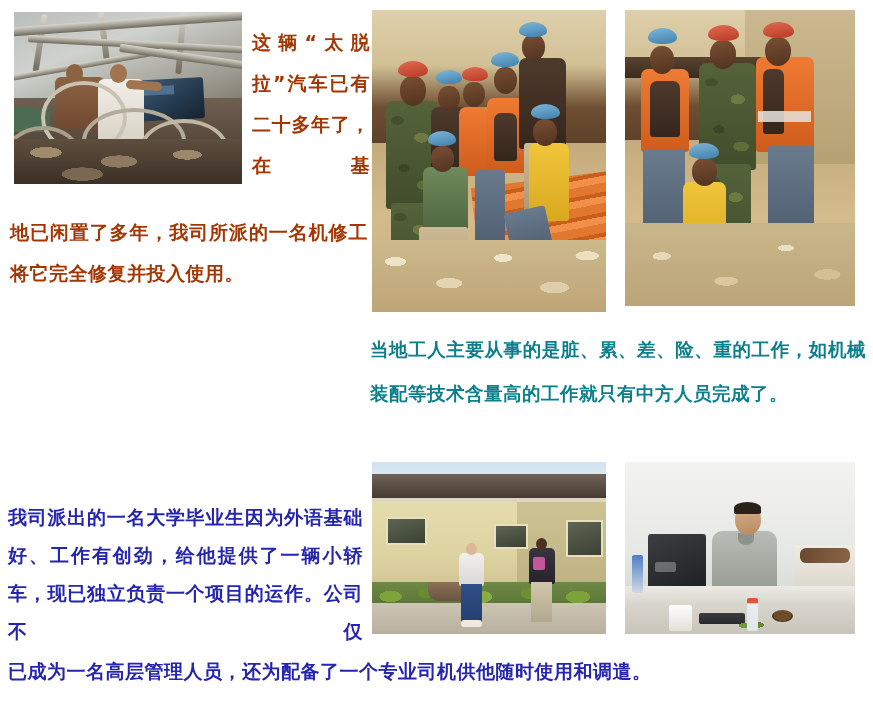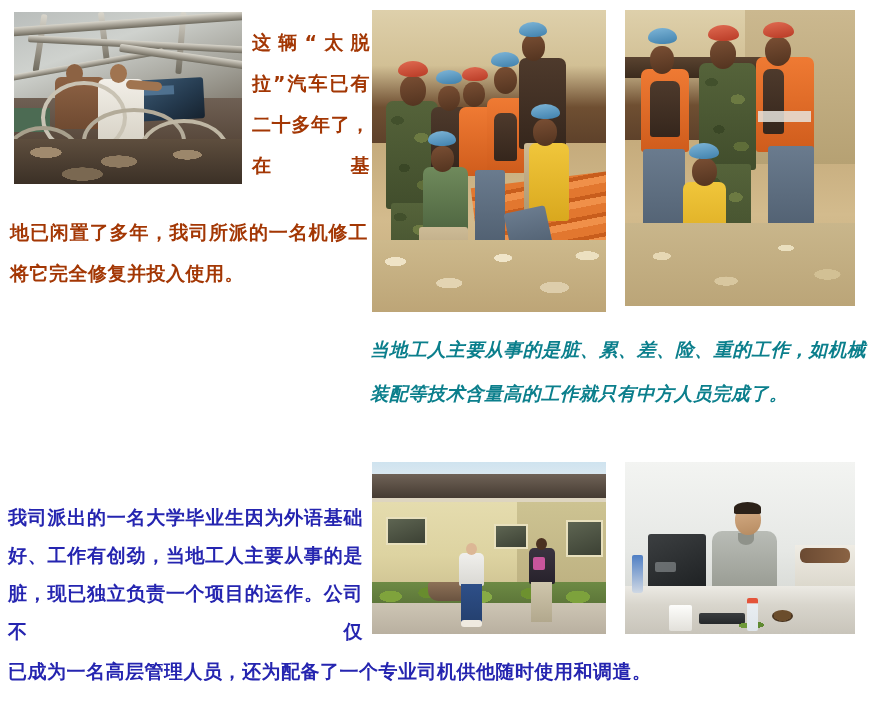--- a/index.html
+++ b/index.html
@@ -459,19 +459,19 @@
       <div class="layer greens"></div>
       <div class="layer bowl"></div>
       <div class="layer bottle-red"></div>
     </div>
   </div>
 
   <div class="textblock t-red para-narrow" style="left:252px; top:22px;">这辆“太脱拉”汽车已有二十多年了，在基</div>
 
   <div class="textblock t-red para-wide-red" style="left:10px; top:212px;">地已闲置了多年，我司所派的一名机修工将它完全修复并投入使用。</div>
 
-  <div class="textblock t-teal para-teal" style="left:370px; top:328px;font-style:italic;">当地工人主要从事的是脏、累、差、险、重的工作，如机械装配等技术含量高的工作就只有中方人员完成了。</div>
-
-  <div class="textblock t-blue para-blue-col" style="left:8px; top:498px;">我司派出的一名大学毕业生因为外语基础好、工作有创劲，当地工人主要从事的是脏，现已独立负责一个项目的运作。公司不仅</div>
+  <div class="textblock t-teal para-teal" style="left:370px; top:328px;">当地工人主要从事的是脏、累、差、险、重的工作，如机械装配等技术含量高的工作就只有中方人员完成了。</div>
+
+  <div class="textblock t-blue para-blue-col" style="left:8px; top:498px;">我司派出的一名大学毕业生因为外语基础好、工作有创劲，给他提供了一辆小轿车，现已独立负责一个项目的运作。公司不仅</div>
 
   <div class="textblock t-blue para-blue-last" style="left:8px; top:652px;">已成为一名高层管理人员，还为配备了一个专业司机供他随时使用和调遣。</div>
 
 </div>
 
 </body></html>

